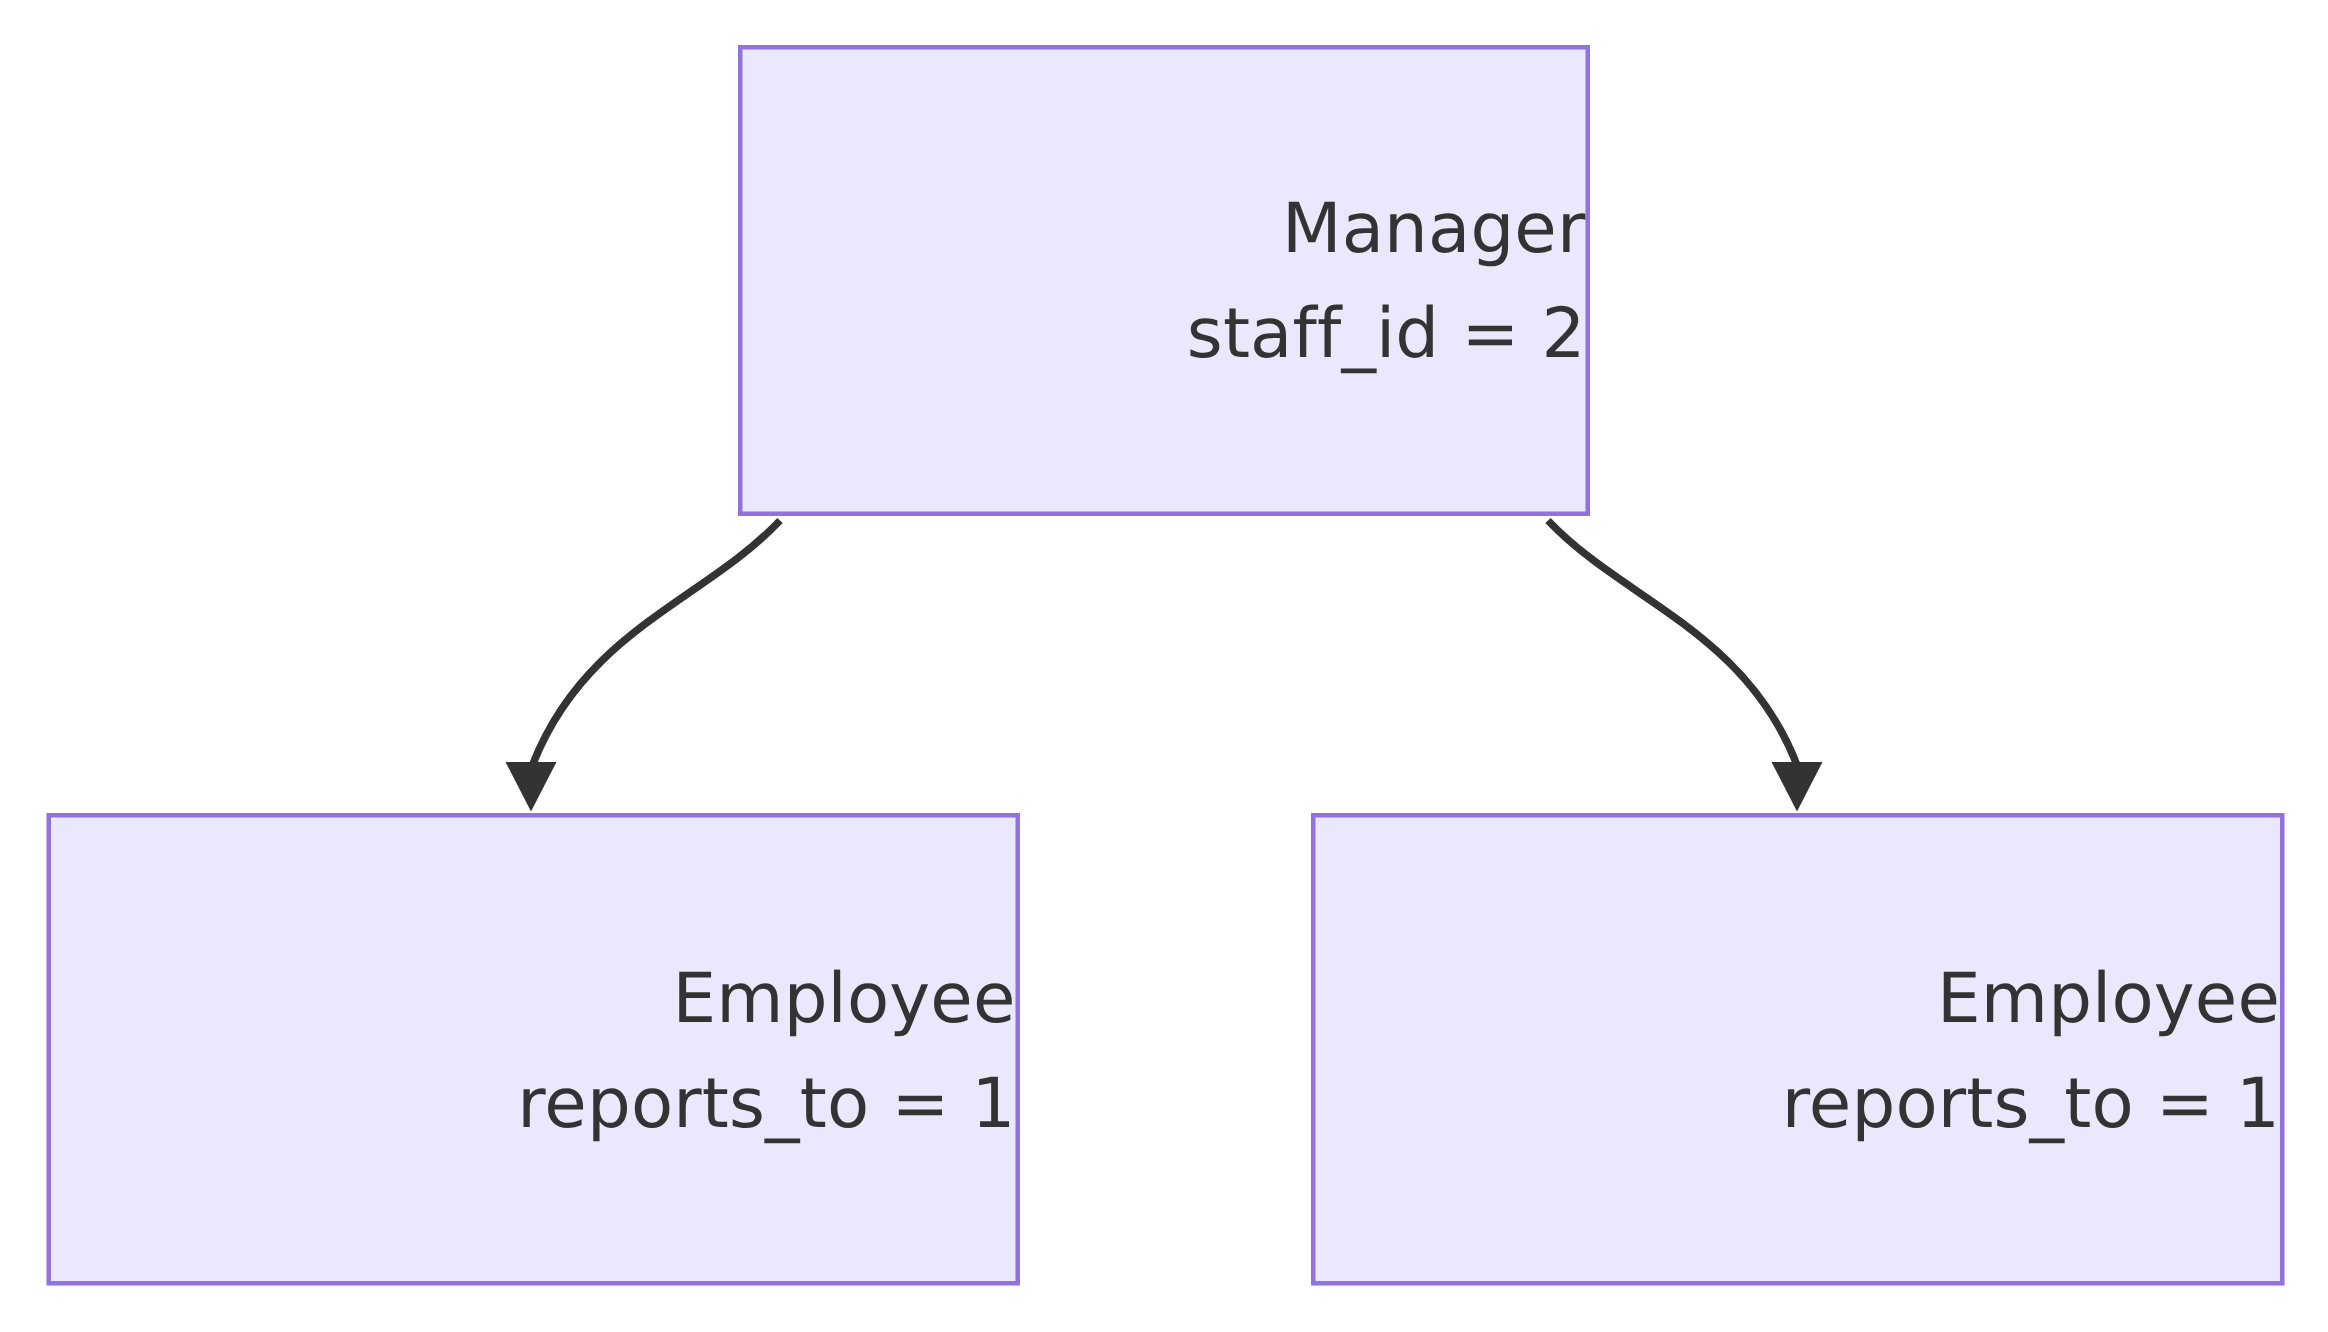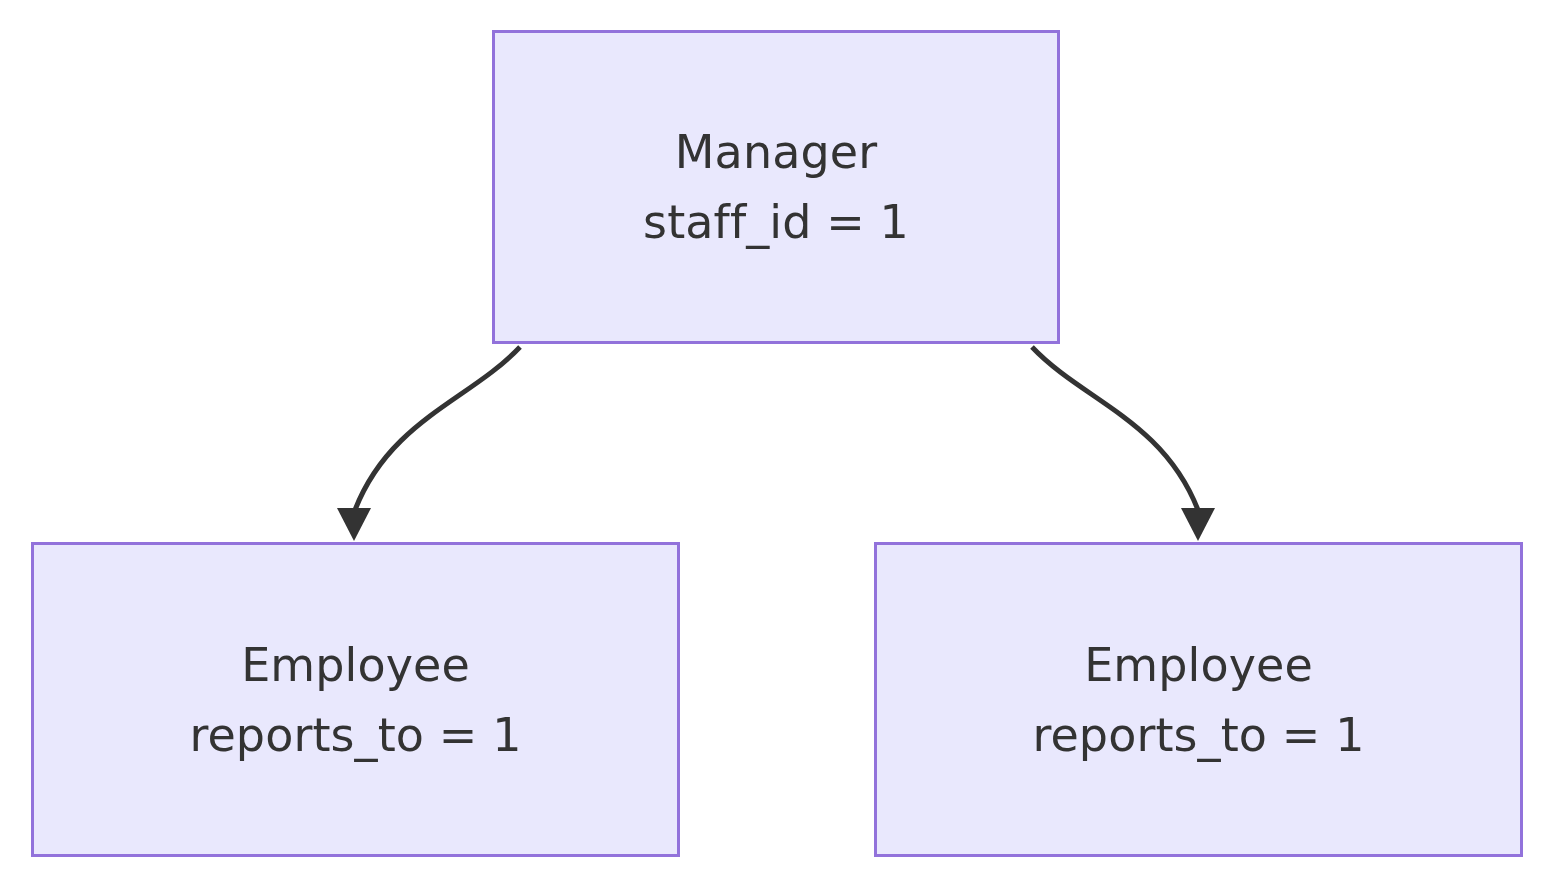--- a/index.html
+++ b/index.html
@@ -26,21 +26,21 @@
     height: 888px;
     pointer-events: none;
   }
   .node {
     position: absolute;
     box-sizing: border-box;
     background: #e9e8fd;
     border: 3px solid #9272db;
     display: flex;
     flex-direction: column;
-    align-items: center;
+    align-items: flex-end;
     justify-content: center;
     color: #333333;
     font-size: 46px;
     line-height: 1.0;
     font-weight: 400;
     letter-spacing: 0.1px;
     white-space: nowrap;
   }
   .node .node-line-1 { margin-bottom: 24px; }
   .node .node-line-2 { margin-top: 0px; }
@@ -75,21 +75,21 @@
       <polygon points="337,508 371,508 354,541" fill="#333333"></polygon>
     </g>
     <g>
       <path d="M 1032,347 C 1082,400 1163,420 1198,510" fill="none" stroke="#333333" stroke-width="5" stroke-linecap="butt"></path>
       <polygon points="1181,508 1215,508 1198,541" fill="#333333"></polygon>
     </g>
   </svg>
 
   <div class="node" id="node-manager">
     <span class="node-line-1">Manager</span>
-    <span class="node-line-2">staff_id = 1</span>
+    <span class="node-line-2">staff_id = 2</span>
   </div>
 
   <div class="node" id="node-employee-left">
     <span class="node-line-1">Employee</span>
     <span class="node-line-2">reports_to = 1</span>
   </div>
 
   <div class="node" id="node-employee-right">
     <span class="node-line-1">Employee</span>
     <span class="node-line-2">reports_to = 1</span>

